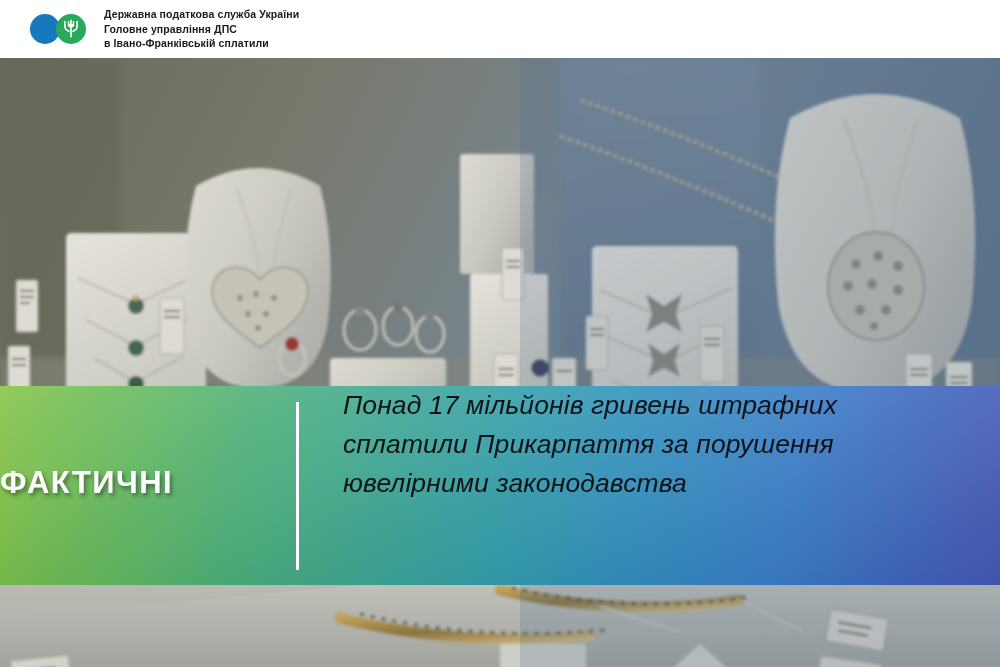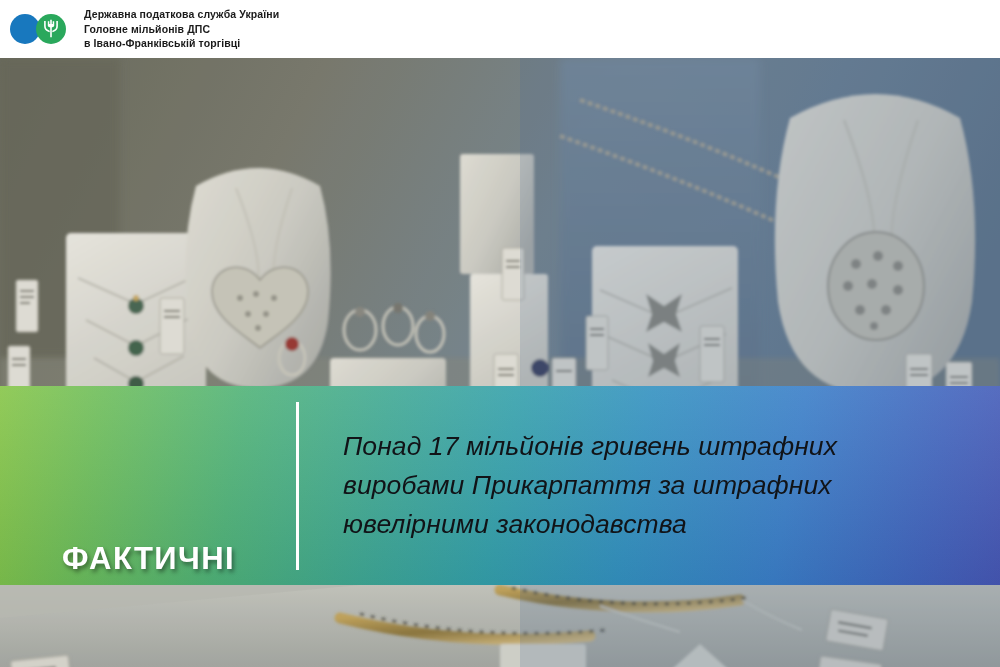--- a/index.html
+++ b/index.html
@@ -18,21 +18,21 @@
     overflow:hidden;
     background:#ffffff;
   }
 
   
   .header {
     position:absolute; left:0; top:0;
     width:1000px; height:58px;
     background:#ffffff;
     display:flex; align-items:center;
-    padding-left:10px;
+    padding-left:30px;
     z-index:40;
   }
 
   .logo {
     position:relative;
     width:62px; height:34px;
     flex:0 0 auto;
     margin-right:12px;
   }
   .logo-circle {
@@ -85,22 +85,22 @@
         #3391c0 63%,
         #3a7ec8 78%,
         #4164bd 92%,
         #4657b5 100%);
     display:flex; align-items:stretch;
   }
 
   .banner-left {
     position:relative;
     flex:0 0 297px;
-    display:flex; flex-direction:column;
-    align-items:center; justify-content:flex-end;
+    display:flex; 
+    align-items:center; justify-content:space-between;
     padding-bottom:4px;
   }
 
   .kicker-line {
     color:#ffffff;
     font-size:31px;
     font-weight:bold;
     letter-spacing:1.4px;
     line-height:1.42;
     text-align:center;
@@ -112,21 +112,20 @@
     position:absolute;
     left:296px; top:16px;
     width:3px; height:168px;
     background:#ffffff;
     z-index:2;
   }
 
   .banner-right {
     flex:1 1 auto;
     display:flex; flex-direction:column;
-    justify-content:center;
     padding:0 18px 0 46px;
   }
 
   .headline-line {
     color:#111317;
     font-size:26.5px;
     font-style:italic;
     font-weight:normal;
     line-height:1.47;
     letter-spacing:0.1px;
@@ -145,22 +144,22 @@
       <div class="logo-circle green"></div>
       <svg class="logo-trident" viewBox="0 0 16 20">
         <path fill="#ffffff" d="M7.2 0.8h1.6v4.1h.9V2.2h1.5v4.0c0 1.0-.4 1.6-1.3 1.9l-1.1.4v9.8H7.2V8.5l-1.1-.4C5.2 7.8 4.8 7.2 4.8 6.2V2.2h1.5v2.7h.9V0.8z"></path>
         <path fill="#ffffff" d="M1.1 2.0h1.6v5.0c0 2.2 1.0 3.5 3.0 4.3l1.0.4v1.6l-1.6-.6C2.4 11.6 1.1 9.8 1.1 7.0V2.0z"></path>
         <path fill="#ffffff" d="M14.9 2.0h-1.6v5.0c0 2.2-1.0 3.5-3.0 4.3l-1.0.4v1.6l1.6-.6c2.7-1.1 4.0-2.9 4.0-5.7V2.0z"></path>
       </svg>
     </div>
 
     <div class="org-text">
       <span>Державна податкова служба України</span>
-      <span>Головне мільйонів ДПС</span>
-      <span>в Івано-Франківській торгівці</span>
+      <span>Головне управління ДПС</span>
+      <span>в Івано-Франківській сплатили</span>
     </div>
   </div>
 
   <div class="photo">
     <svg viewBox="0 0 1000 609" preserveAspectRatio="none">
       <defs>
         <linearGradient id="wallG" x1="0" y1="0" x2="1" y2="0.3">
           <stop offset="0%" stop-color="#6d6e5f"></stop>
           <stop offset="30%" stop-color="#7d7d70"></stop>
           <stop offset="58%" stop-color="#7b8a93"></stop>
@@ -387,18 +386,18 @@
   <div class="banner">
 
     <div class="banner-left">
       <div class="kicker-line">ФАКТИЧНІ</div>
     </div>
 
     <div class="divider"></div>
 
     <div class="banner-right">
       <div class="headline-line">Понад 17 мільйонів гривень штрафних</div>
-      <div class="headline-line">виробами Прикарпаття за штрафних</div>
+      <div class="headline-line">сплатили Прикарпаття за порушення</div>
       <div class="headline-line">ювелірними законодавства</div>
     </div>
   </div>
 
 </div>
 
 </body></html>

